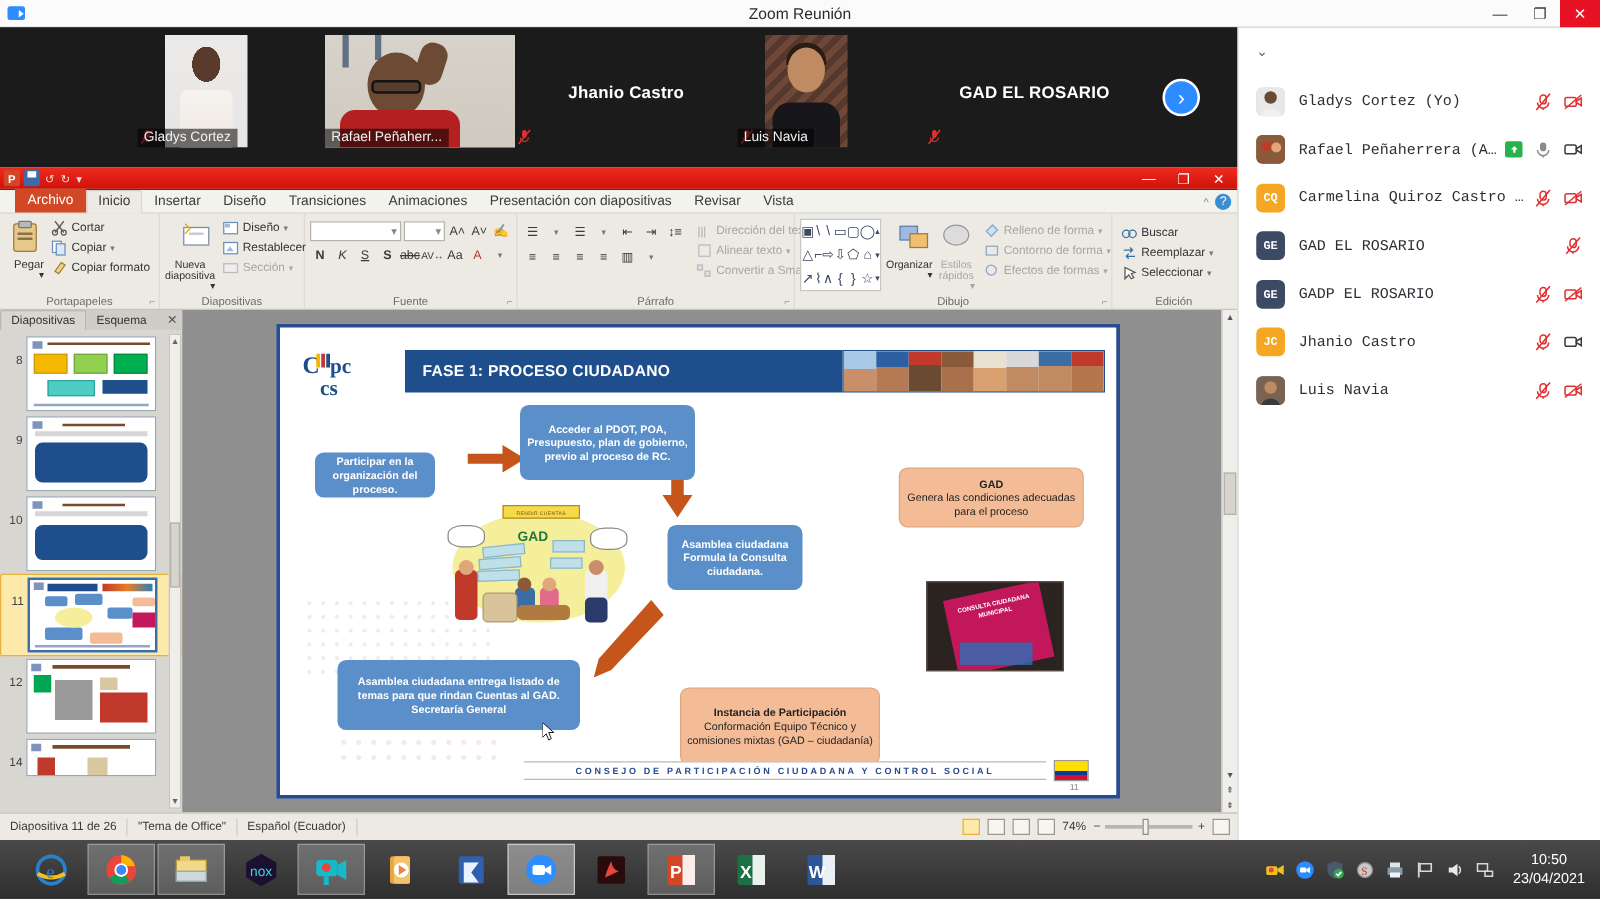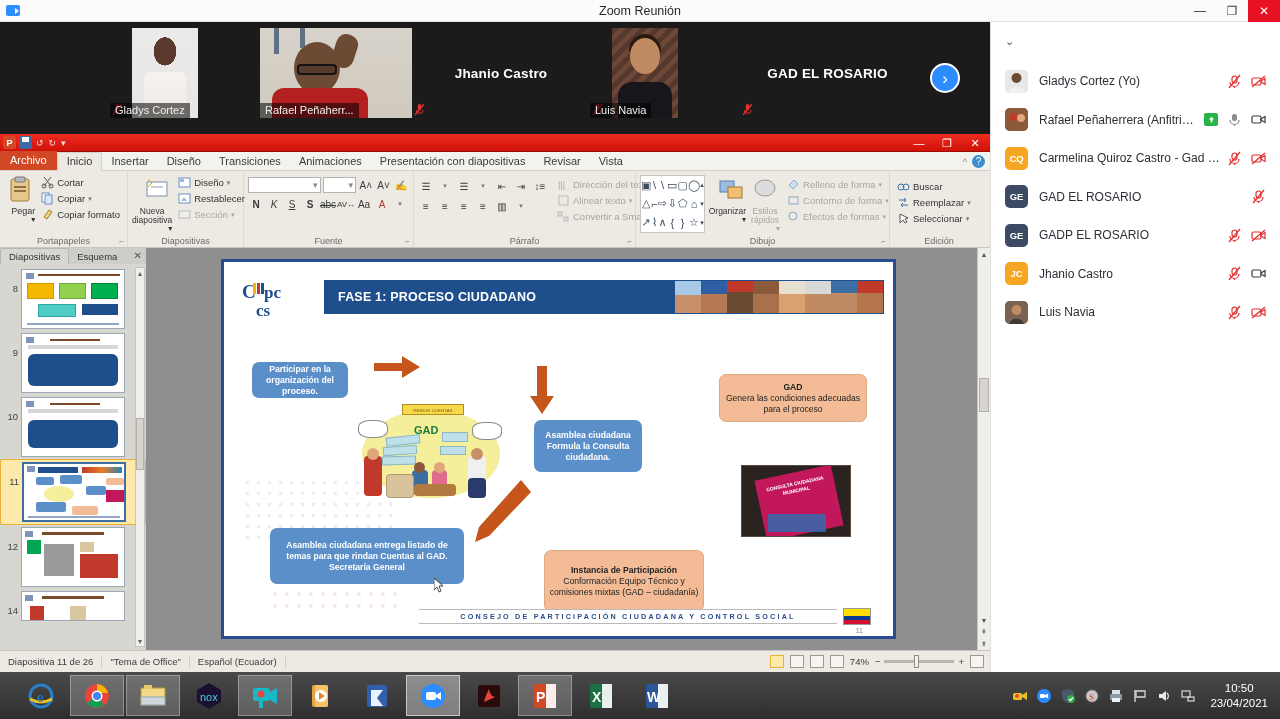--- a/index.html
+++ b/index.html
@@ -137,21 +137,21 @@
     position: absolute; left: 0; right: 0; text-align: center;
     font-size: 10.5px; color: #ffeeee; white-space: nowrap;
     text-shadow: 0 1px 0 rgba(0,0,0,.25);
   }
   .ppt-winbtns { position: absolute; right: 2px; top: 0; height: 18px; display: flex; gap: 2px; align-items: center; }
   .ppt-winbtn { width: 26px; height: 15px; color: #fff; font-size: 11px;
                 display: flex; align-items: center; justify-content: center; }
 
   .ppt-tabs {
     height: 19px; background: #f3f3ee; border-bottom: 1px solid #d4d2cc;
-    display: flex; align-items: flex-end; padding-left: 0; position: relative;
+    display: flex; align-items: flex-end; padding-left: 12px; position: relative;
   }
   .ppt-tab { padding: 2px 9px 3px; font-size: 11px; color: #3a3a3a; white-space: nowrap; }
   .ppt-tab.file { background: #d24726; color: #fff; padding: 3px 10px 4px; font-size: 11px; }
   .ppt-tab.active { background: #eceae3; border: 1px solid #d4d2cc; border-bottom: 1px solid #eceae3;
                     margin-bottom: -1px; border-radius: 3px 3px 0 0; }
   .help-icons { position: absolute; right: 5px; bottom: 2px; display: flex; gap: 5px; align-items: center; }
   .help-q { width: 13px; height: 13px; border-radius: 50%; background: #3b8ed0; color: #fff;
             font-size: 10px; display: flex; align-items: center; justify-content: center; }
 
   .ribbon {
@@ -295,21 +295,21 @@
   
   .ppanel {
     position: absolute; right: 0; top: 22px; width: 290px; height: 650px;
     background: #fff; border-left: 1px solid #e0e0e0;
     display: flex; flex-direction: column;
   }
   .ppanel-head { height: 38px; display: flex; align-items: center; position: relative; }
   .ppanel-chev { position: absolute; left: 14px; color: #555; font-size: 11px; }
   .ppanel-title { flex: 1; text-align: center; font-size: 13px; font-weight: bold; color: #232333; }
   .plist { flex: 1; padding-top: 2px; }
-  .prow { height: 38.5px; display: flex; align-items: center; padding: 0 14px 0 14px; }
+  .prow { height: 38.5px; display: flex; align-items: center; padding: 0 14px 0 14px; font-family: Liberation Mono, monospace; }
   .pav { width: 23px; height: 23px; border-radius: 5px; flex: none; margin-right: 11px;
          display: flex; align-items: center; justify-content: center;
          font-size: 9.5px; font-weight: bold; color: #fff; overflow: hidden; }
   .pname { flex: 1; font-size: 12px; color: #2d2d36; white-space: nowrap; overflow: hidden; text-overflow: ellipsis; }
   .picons { display: flex; align-items: center; gap: 9px; flex: none; margin-left: 6px; }
   .ico { width: 15px; height: 15px; }
   .host-badge { width: 14px; height: 13px; background: #27b24a; border-radius: 2px; display:flex;
                 align-items:center; justify-content:center; }
   .ppanel-foot { height: 44px; display: flex; align-items: center; justify-content: center; gap: 10px; }
   .pbtn { background: #f2f2f4; border-radius: 4px; padding: 6px 12px; font-size: 11.5px; color: #2d2d36; }
@@ -826,20 +826,21 @@
               <path d="M0 9 h28 v-7 l18 11 -18 11 v-7 H0 Z" fill="#c5551a"></path>
             </svg>
             <svg style="position:absolute;left:305px;top:104px;width:26px;height:50px" viewBox="0 0 26 50">
               <path d="M8 0 h10 v30 h7 l-12 18 -12 -18 h7 Z" fill="#c5551a"></path>
             </svg>
             <svg style="position:absolute;left:235px;top:218px;width:72px;height:62px" viewBox="0 0 72 62">
               <path d="M62 0 l10 12 -42 44 -14 6 4 -15 Z" fill="#c5551a"></path>
             </svg>
 
             <div class="sbox blue" style="left:28px;top:100px;width:96px;height:36px">Participar en la organización del proceso.</div>
+            <div class="sbox blue" style="left:192px;top:62px;width:140px;height:60px">Acceder al PDOT, POA, Presupuesto, plan de gobierno, previo al proceso de RC.</div>
             <div class="sbox blue" style="left:310px;top:158px;width:108px;height:52px">Asamblea ciudadana Formula la Consulta ciudadana.</div>
             <div class="sbox blue" style="left:46px;top:266px;width:194px;height:56px">Asamblea ciudadana entrega listado de temas para  que rindan Cuentas al GAD. Secretaría General</div>
 
             <div class="sbox orange" style="left:495px;top:112px;width:148px;height:48px; flex-direction:column">
               <b>GAD</b>
               <span>Genera las condiciones adecuadas para el proceso</span>
             </div>
             <div class="sbox orange" style="left:320px;top:288px;width:160px;height:62px; flex-direction:column">
               <b>Instancia de Participación</b>
               <span>Conformación Equipo Técnico y comisiones mixtas (GAD – ciudadanía)</span>

